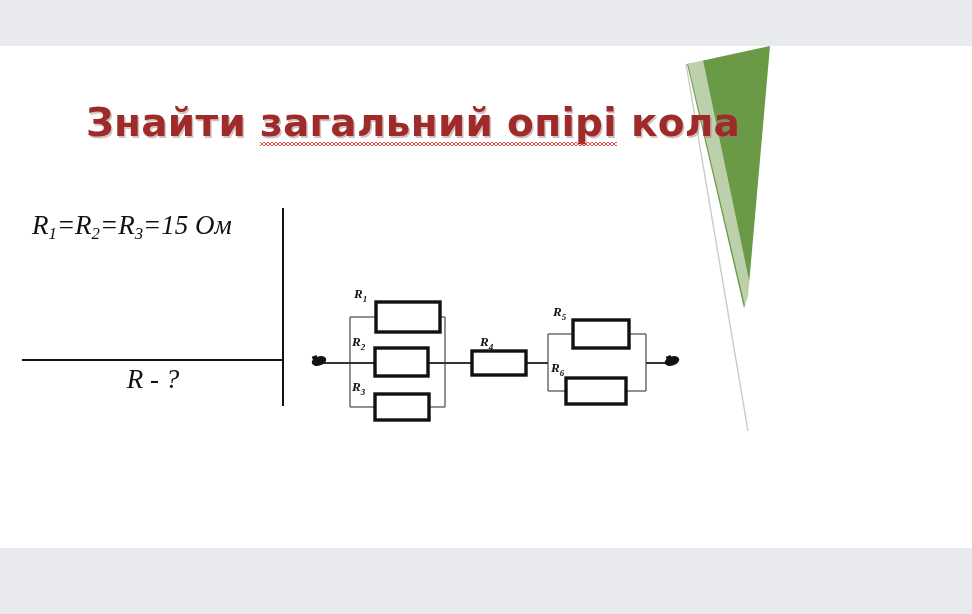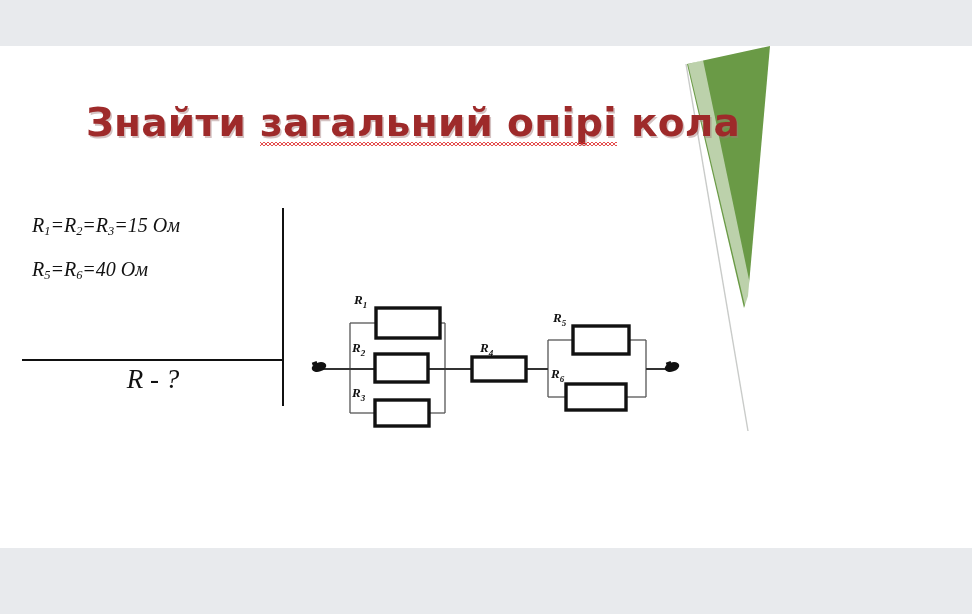--- a/index.html
+++ b/index.html
@@ -95,21 +95,21 @@
   .given {
     position: absolute;
     left: 22px;
     top: 160px;
     width: 262px;
     font-family: "Liberation Serif", "DejaVu Serif", serif;
     color: #111111;
   }
   .given .line {
     font-style: italic;
-    font-size: 20px;
+    font-size: 27px;
     line-height: 38px;
     white-space: nowrap;
     padding-left: 10px;
   }
   .given .line sub {
     font-size: 0.62em;
     vertical-align: -0.28em;
     font-style: italic;
   }
   .given .unit {
@@ -140,21 +140,21 @@
     top: 162px;
     width: 0;
     height: 198px;
     border-left: 2px solid #111111;
   }
 
   
   .circuit {
     position: absolute;
     left: 300px;
-    top: 204px;
+    top: 198px;
     width: 400px;
     height: 180px;
   }
   .circuit svg { display: block; }
   .res-label {
     font-family: "Liberation Serif", "DejaVu Serif", serif;
     font-style: italic;
     font-weight: bold;
     font-size: 13px;
     fill: #111111;
@@ -184,23 +184,20 @@
       <polygon points="28,18 43,14 92,248 86,264" fill="#ffffff" opacity="0.55"></polygon>
     </svg>
 
     <div class="title">
       <span>Знайти</span><span class="sp"></span><span class="spell">загальний опірі</span> <span>кола</span>
     </div>
 
     <div class="given">
       <div class="line">
         <span>R</span><sub>1</sub><span>=R</span><sub>2</sub><span>=R</span><sub>3</sub><span>=15 </span><span class="unit">Ом</span>
-      </div>
-      <div class="line">
-        <span>R</span><sub>5</sub><span>=R</span><sub>6</sub><span>=40 </span><span class="unit">Ом</span>
       </div>
     </div>
     <div class="given-rule"></div>
     <div class="given-answer">R - ?</div>
     <div class="given-vline"></div>
 
     <div class="circuit">
       <svg viewBox="0 0 400 190" width="400" height="190">
 
         <g stroke="#555555" stroke-width="1.3" fill="none">

